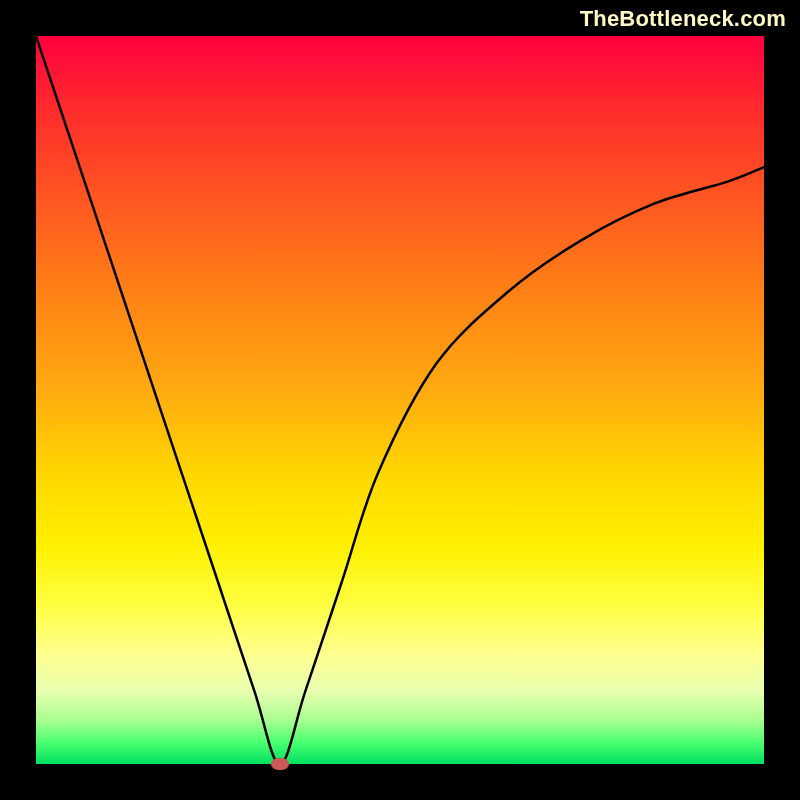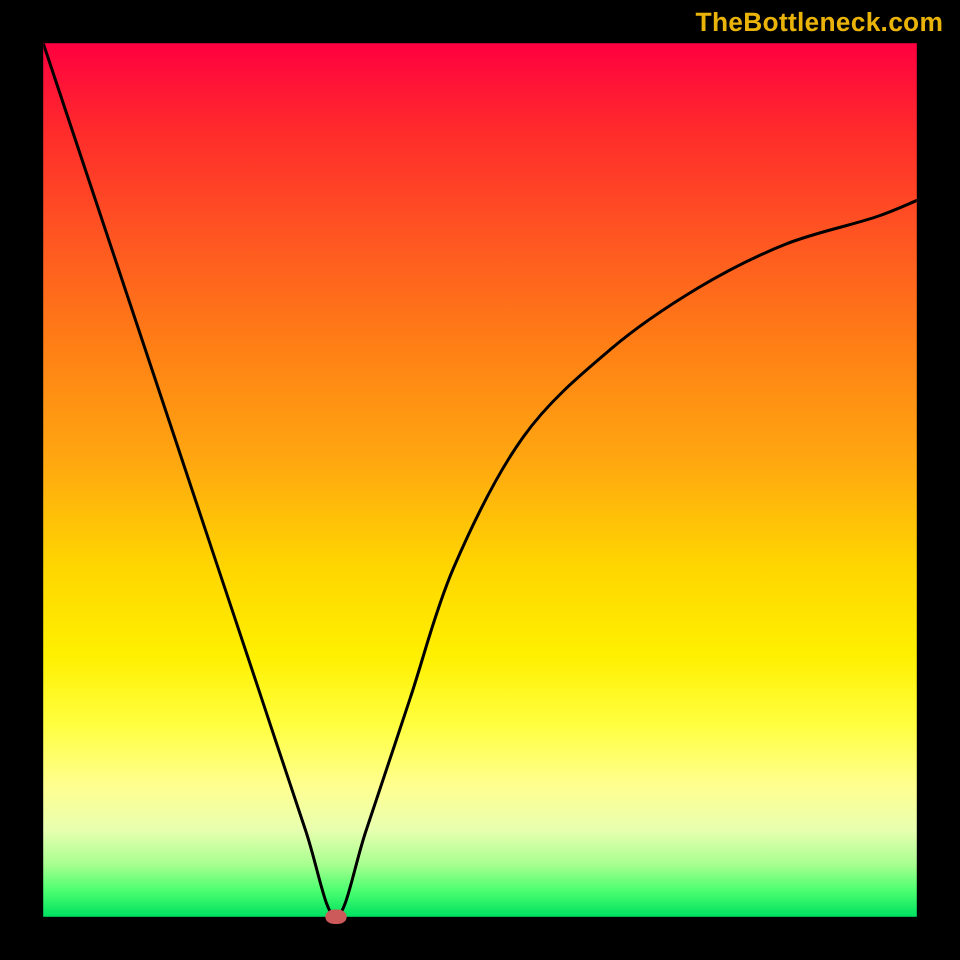--- a/index.html
+++ b/index.html
@@ -42,21 +42,21 @@
     position: absolute;
     left: 0;
     top: 0;
     width: 728px;
     height: 728px;
   }
   .attribution {
     position: absolute;
     top: 6px;
     right: 14px;
-    color: #eab308;
+    color: #fef9c3;
     font-size: 22px;
     font-weight: 600;
     letter-spacing: 0.2px;
   }
   .marker {
     position: absolute;
     background: #cc5a5a;
     border-radius: 50% / 60%;
   }
 </style>

